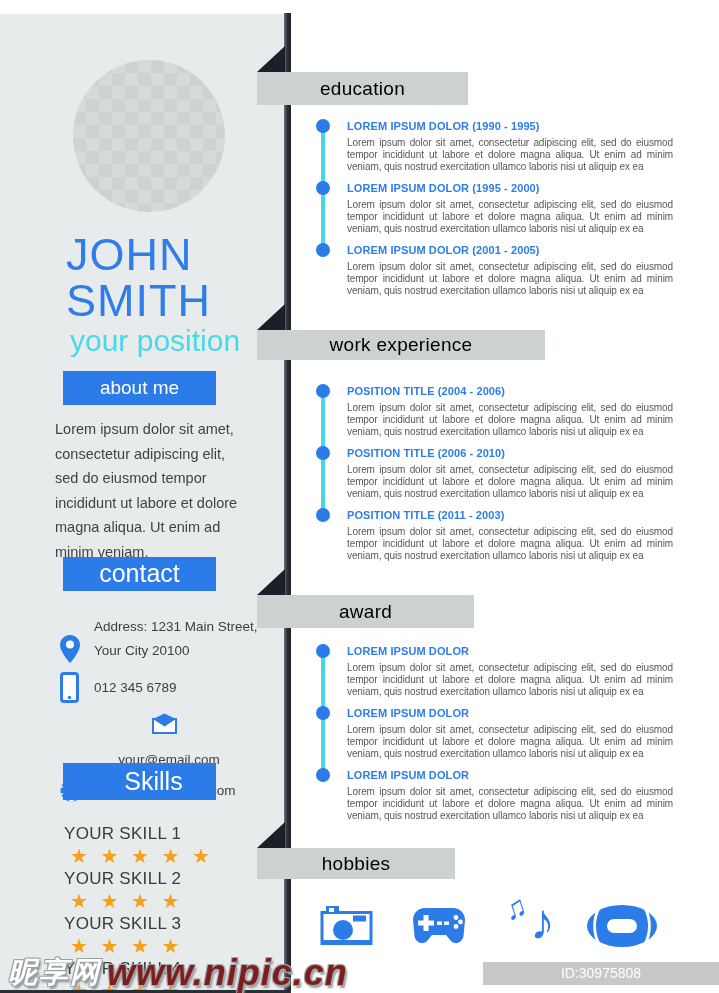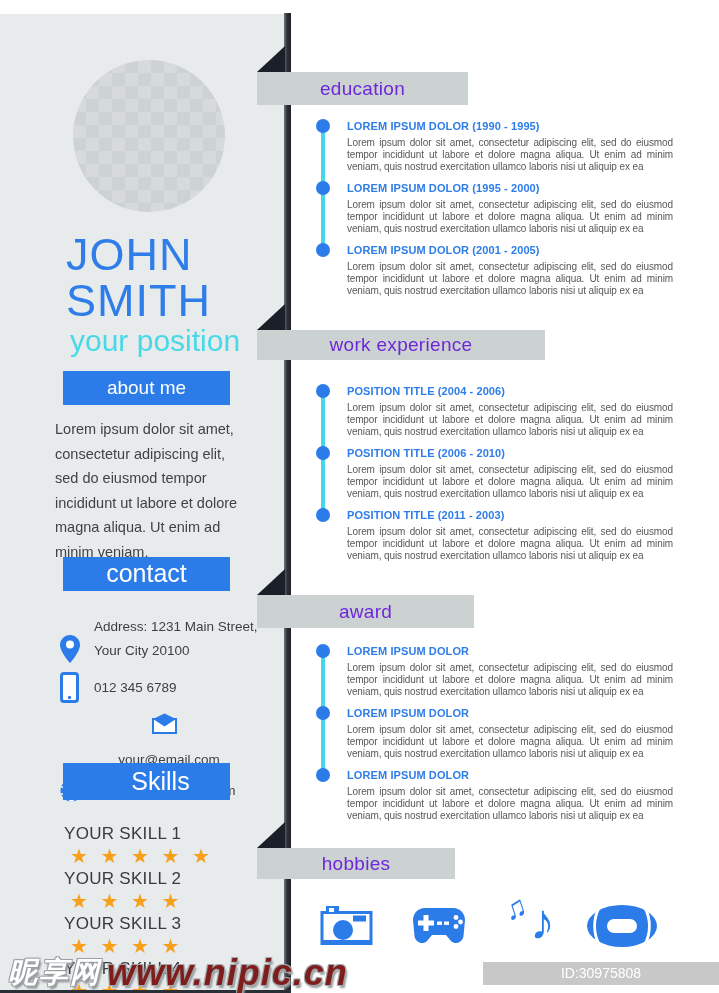--- a/index.html
+++ b/index.html
@@ -12,40 +12,40 @@
   .sidebar { position:absolute; left:0; top:14px; width:284px; height:976px; background:#e8ebeb; }
   .spine   { position:absolute; left:284px; top:13px; width:7px; height:977px;
              background:linear-gradient(to right,#71767c,#2c3037 45%,#1e2127); }
   .bottom-edge { position:absolute; left:0; top:990px; width:291px; height:3px; background:#2a2e35; }
   .photo { position:absolute; left:73px; top:46px; width:152px; height:152px; border-radius:50%;
            background:conic-gradient(#d7dadb 0 25%, #cdd2d3 0 50%, #d7dadb 0 75%, #cdd2d3 0);
            background-size:26px 26px; }
   .name-block { position:absolute; left:66px; top:218px; }
   .name-line { font-size:45px; line-height:46px; color:#2e7de9; letter-spacing:1px; }
   .position-line { font-size:30px; line-height:32px; color:#48d9e8; margin-left:4px; margin-top:1px; }
-  .side-btn { position:absolute; left:63px; width:167px; height:34px; background:#2b7ce9;
+  .side-btn { position:absolute; left:63px; width:153px; height:34px; background:#2b7ce9;
               color:#fff; text-align:center; }
   .btn-about  { top:357px; font-size:19px; line-height:34px; }
   .btn-contact{ top:543px; font-size:25px; line-height:33px;text-align:center; }
   .btn-skills { top:749px; height:37px; font-size:25px; line-height:36px;padding-left:28px; }
   .about-text { position:absolute; left:55px; top:403px; width:196px;
                 font-size:14.5px; line-height:24.5px; color:#414244; }
   .contact-list { position:absolute; left:60px; top:597px; width:218px; }
   .contact-row { display:flex; align-items:flex-end; }
   .contact-row .cicon { width:34px; flex:0 0 34px; display:flex; justify-content:flex-start; }
   .contact-row .ctext { font-size:13.5px; line-height:24px; color:#3e3f41; padding-top:1px; }
   .row-address { min-height:52px; }
   .row-phone   { margin-top:4px; min-height:40px; align-items:center; }
   .row-email   { margin-top:6px; min-height:30px; align-items:center;flex-direction:column; }
   .row-web     { margin-top:6px; align-items:center; }
   .skills-block { position:absolute; left:0; top:810px; width:284px; }
   .skill-label { padding-left:64px; font-size:17px; line-height:20px; color:#3a3b3d; letter-spacing:.3px; }
   .skill-stars { padding-left:70px; font-size:20px; line-height:25px; color:#f6a01d; word-spacing:7px; }
   
-  .bar { position:absolute; background:#ccd1d2; color:#6d28d9; text-align:center;
+  .bar { position:absolute; background:#ccd1d2; color:#000000; text-align:center;
          font-size:19px; letter-spacing:.3px; }
   .bar-education { left:257px; top:72px;  width:211px; height:33px; line-height:33px; }
   .bar-work      { left:257px; top:330px; width:288px; height:30px; line-height:30px; }
   .bar-award     { left:257px; top:595px; width:217px; height:33px; line-height:33px; }
   .bar-hobbies   { left:257px; top:848px; width:198px; height:31px; line-height:31px; }
   .fold { position:absolute; left:257px; width:0; height:0;
           border-left:28px solid transparent; border-bottom:26px solid #1a1f2a; }
   .fold-education { top:46px; } .fold-work { top:304px; }
   .fold-award { top:569px; } .fold-hobbies { top:822px; }
   

